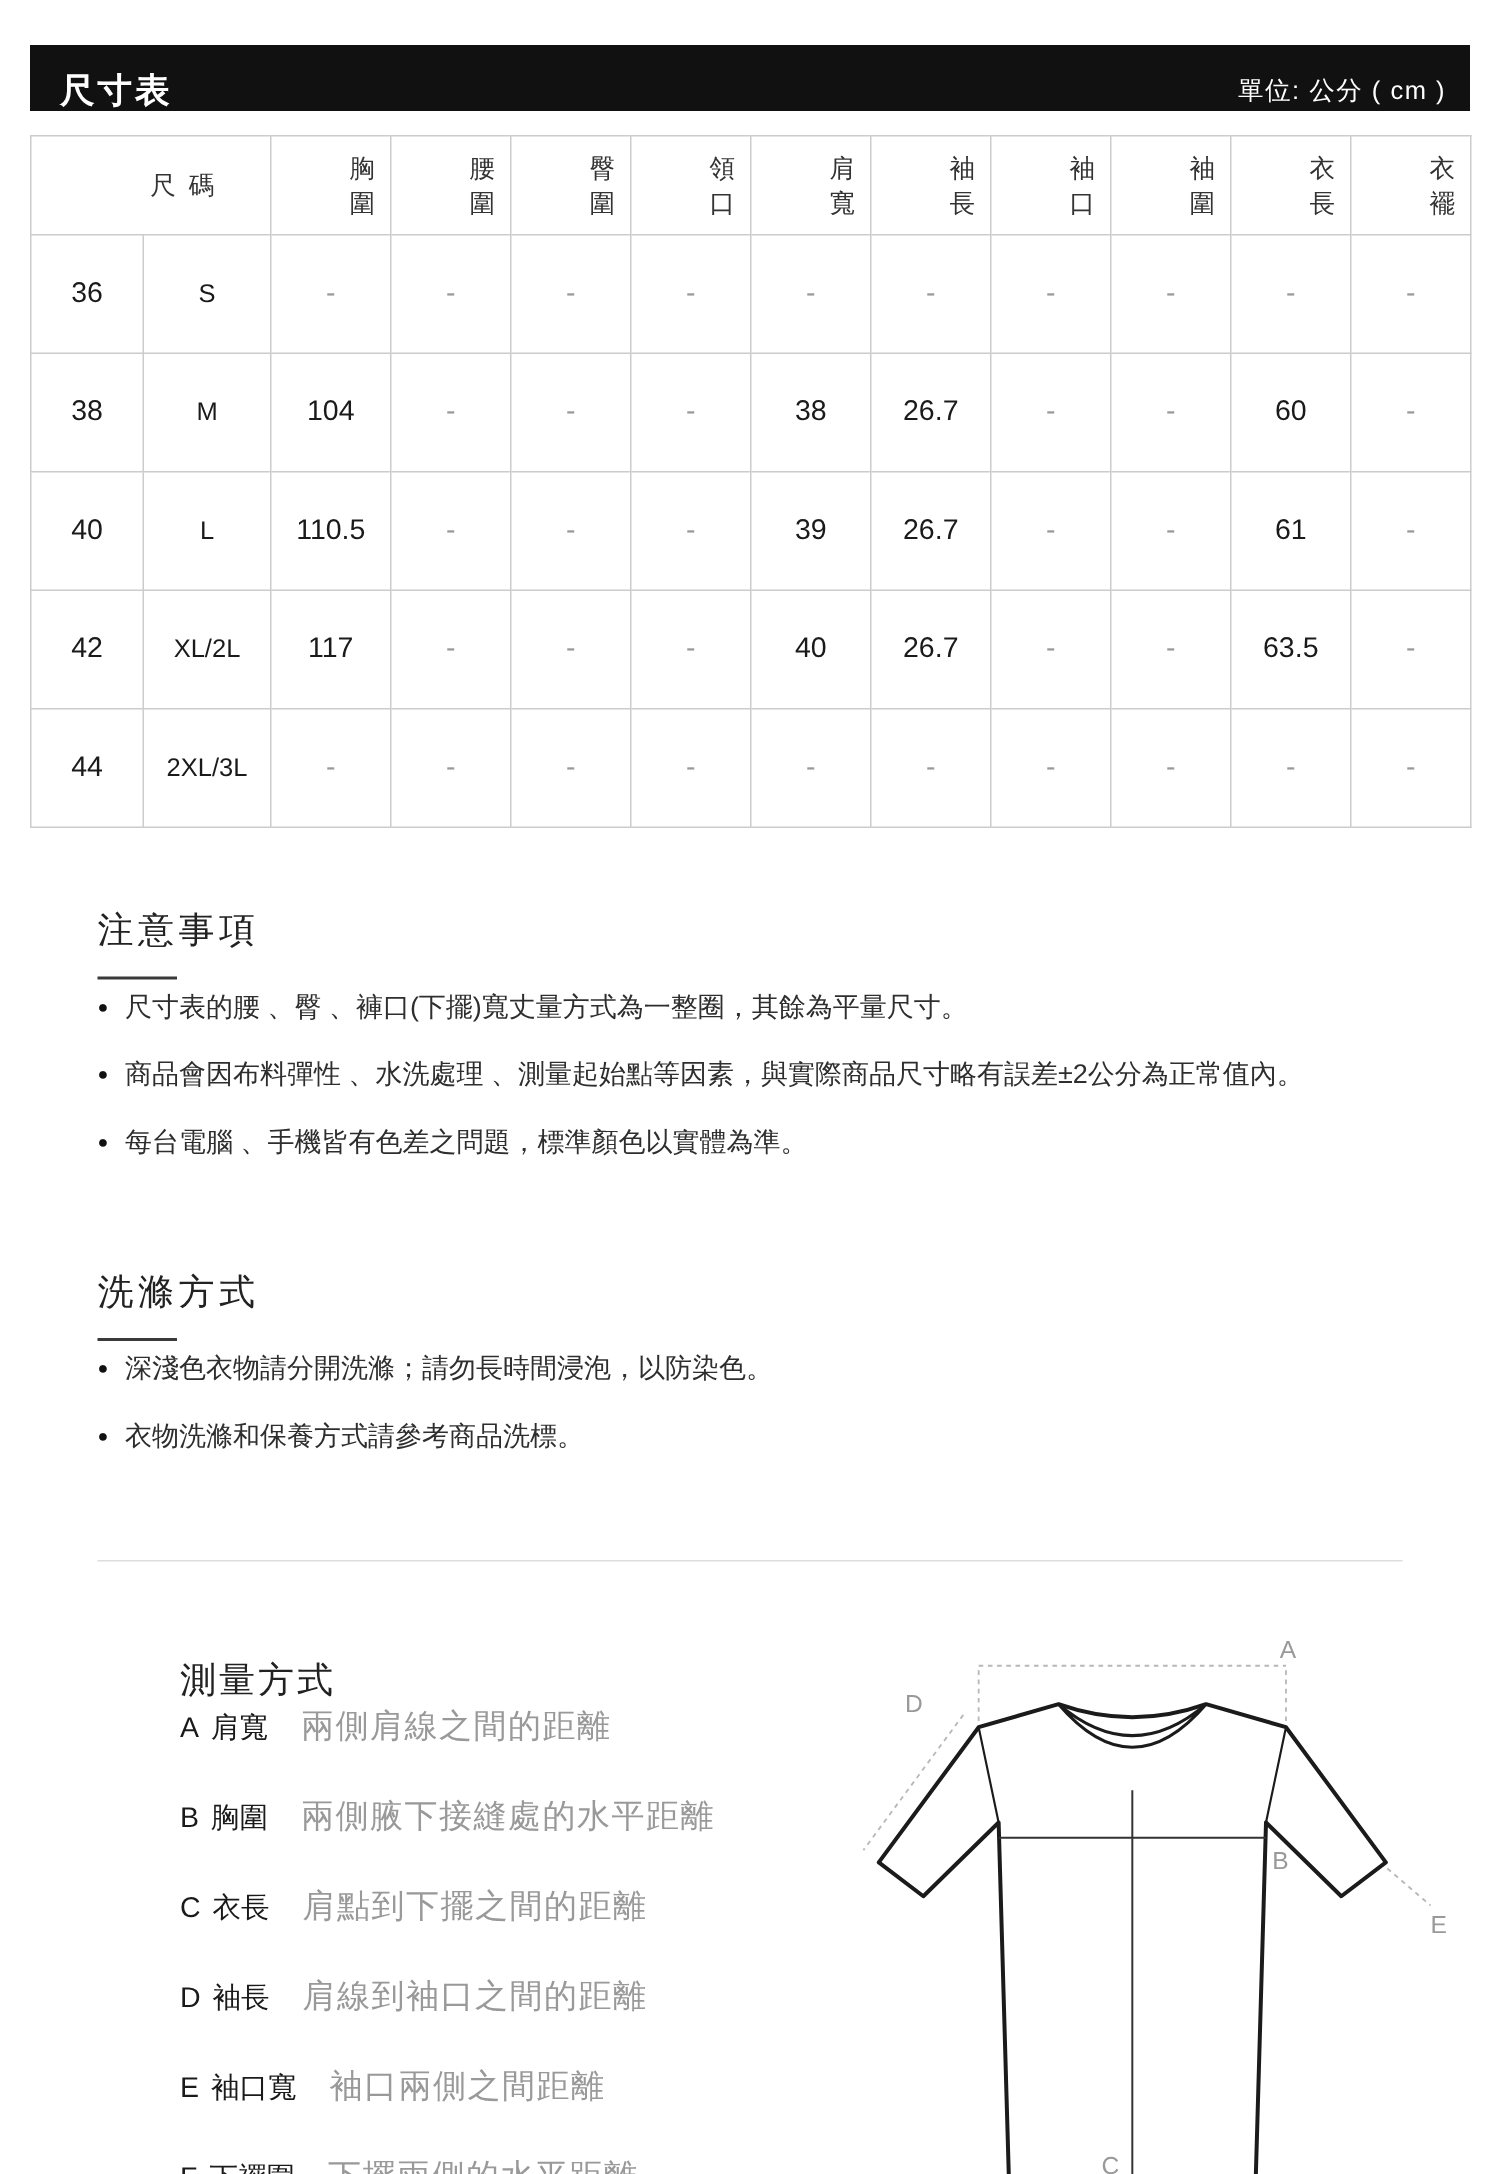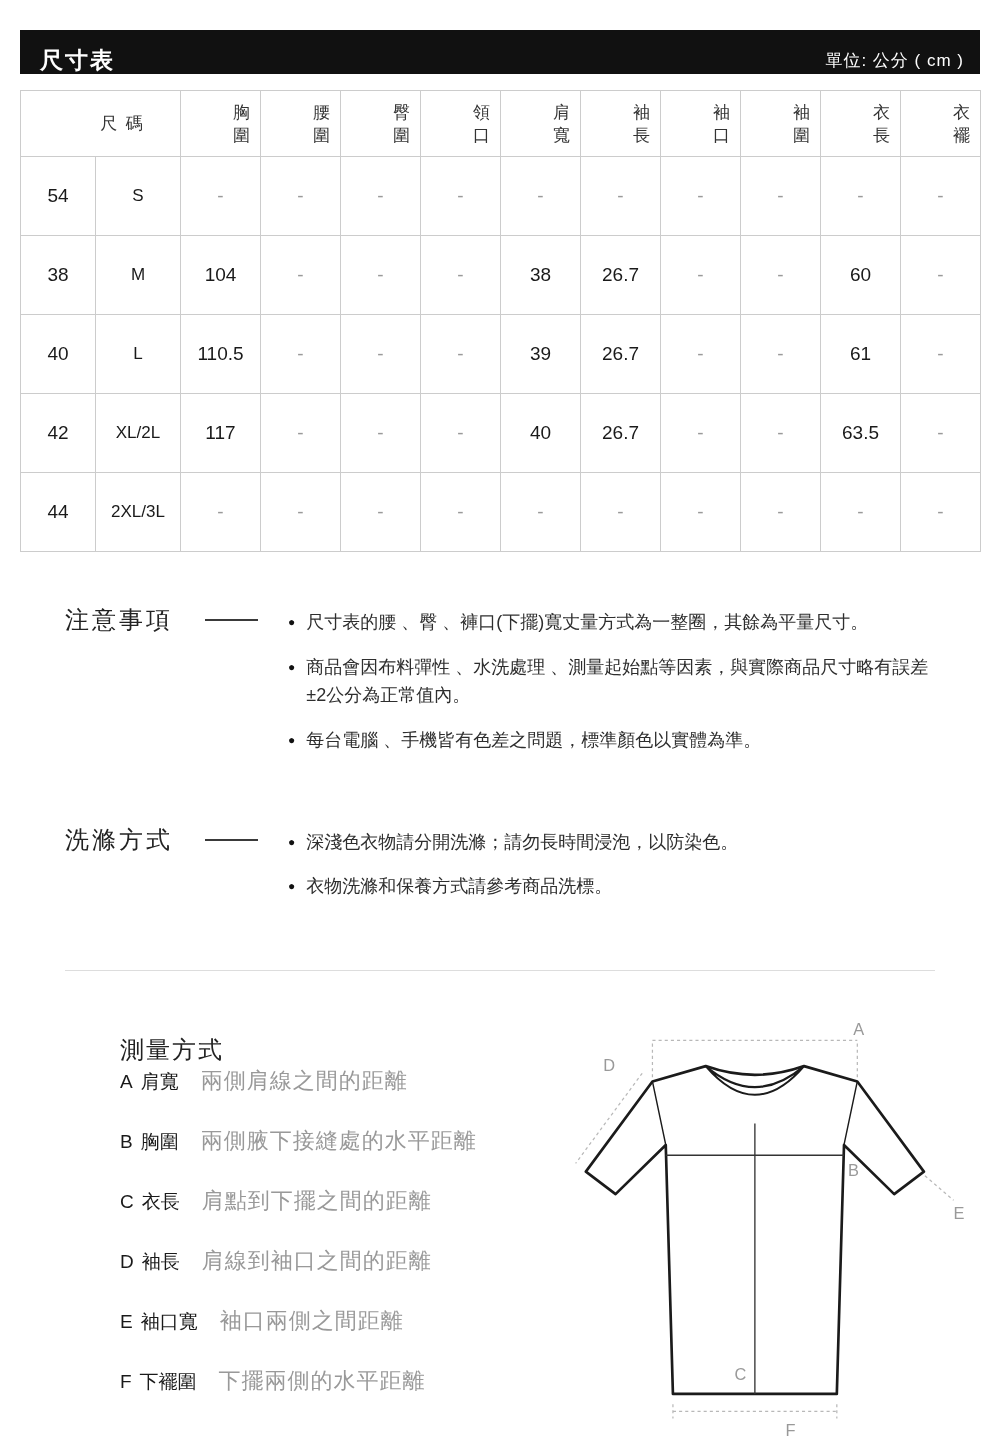--- a/index.html
+++ b/index.html
@@ -24,21 +24,21 @@
   table.size-table { width:960px; border-collapse:collapse; table-layout:fixed; margin-top:16px; }
   .size-table th, .size-table td {
     border:1px solid #ccc; text-align:center; vertical-align:middle; background:#fff;
   }
   .size-table thead th { height:66px; font-size:17px; font-weight:normal; color:#333; letter-spacing:2px;padding-left:44px; }
   .size-table tbody td { height:79px; font-size:19px; color:#1a1a1a; }
   .size-table td.col-size { font-size:17px; }
   .size-table td.muted, .muted { color:#9a9a9a; }
 
   
-  .info-section { display:flex; align-items:flex-start; margin:52px 45px 0 45px; }
+  .info-section { display:flex; align-items:flex-start; margin:52px 45px 0 45px;flex-direction:column; }
   .info-title { width:140px; flex:none; font-size:24px; color:#222; letter-spacing:3px; white-space:nowrap; }
   .info-dash  { width:53px; height:2px; background:#3a3a3a; flex:none; margin:15px 30px 0 0; }
   .info-list  { flex:1; padding-top:5px; }
   .info-item  { display:flex; align-items:flex-start; font-size:18px; line-height:1.55; color:#2e2e2e; margin-bottom:17px; }
   .bullet { flex:none; font-size:12px; line-height:1; padding-top:7px; margin-right:11px; color:#111; }
 
   .divider { border-top:1px solid #ddd; margin:52px 45px 0 45px; }
 
   
   .measure-wrap { display:flex; margin-top:55px; padding-left:100px; }
@@ -87,21 +87,21 @@
         <th>肩寬</th>
         <th>袖長</th>
         <th>袖口</th>
         <th>袖圍</th>
         <th>衣長</th>
         <th>衣襬</th>
       </tr>
     </thead>
     <tbody>
       <tr>
-        <td class="col-num">54</td>
+        <td class="col-num">36</td>
         <td class="col-size">S</td>
         <td class="muted">-</td>
         <td class="muted">-</td>
         <td class="muted">-</td>
         <td class="muted">-</td>
         <td class="muted">-</td>
         <td class="muted">-</td>
         <td class="muted">-</td>
         <td class="muted">-</td>
         <td class="muted">-</td>

